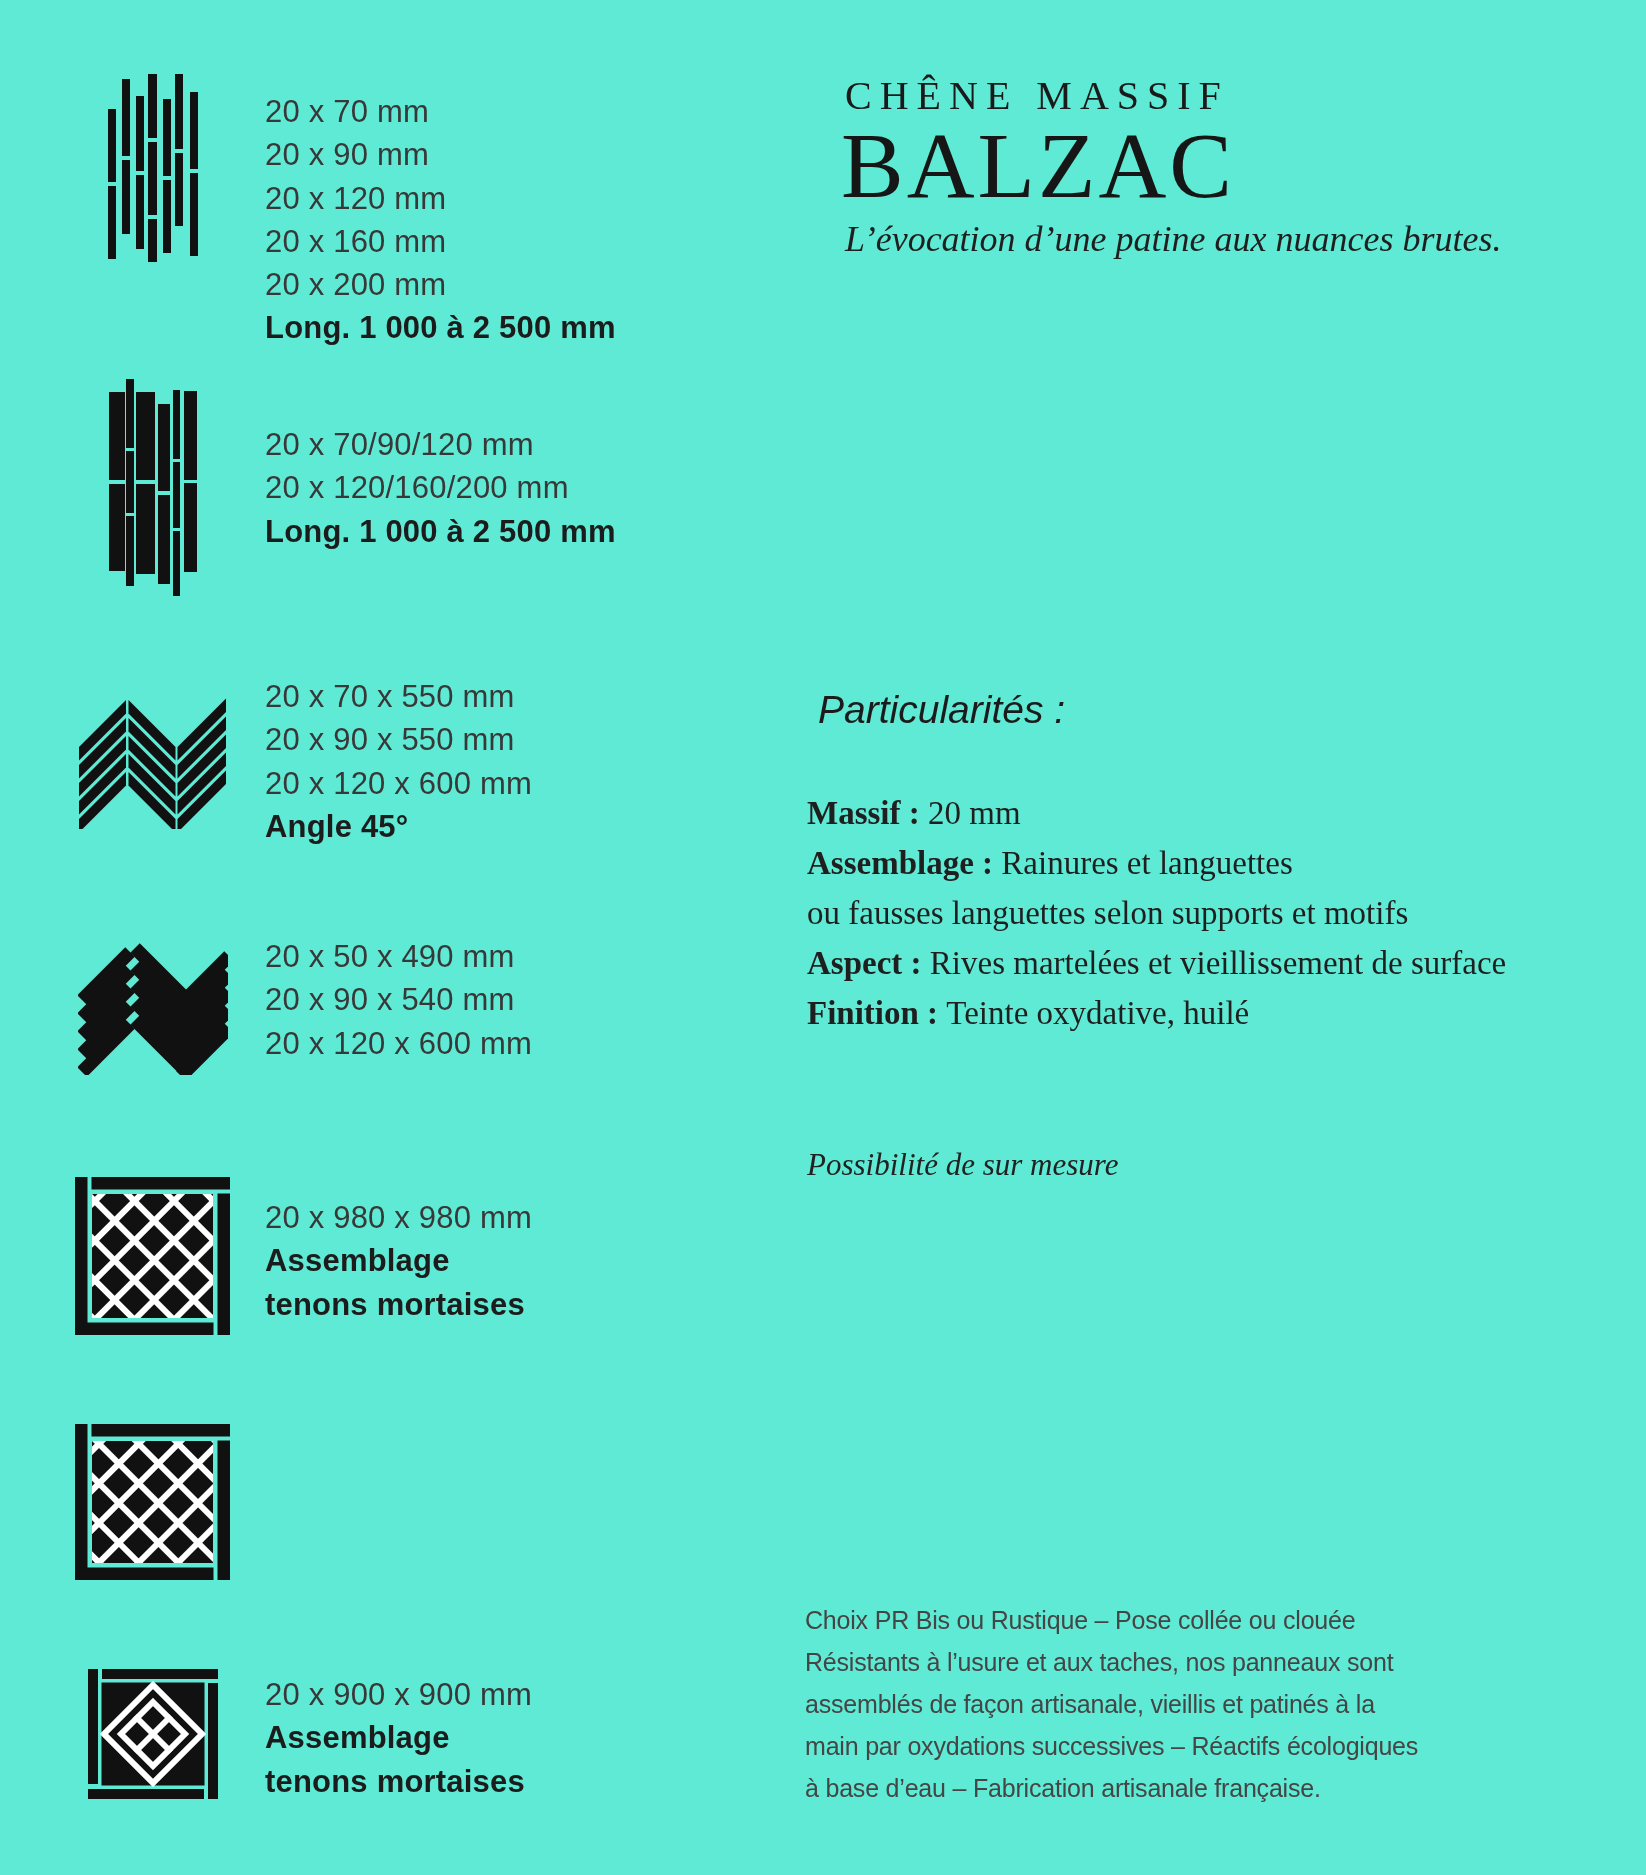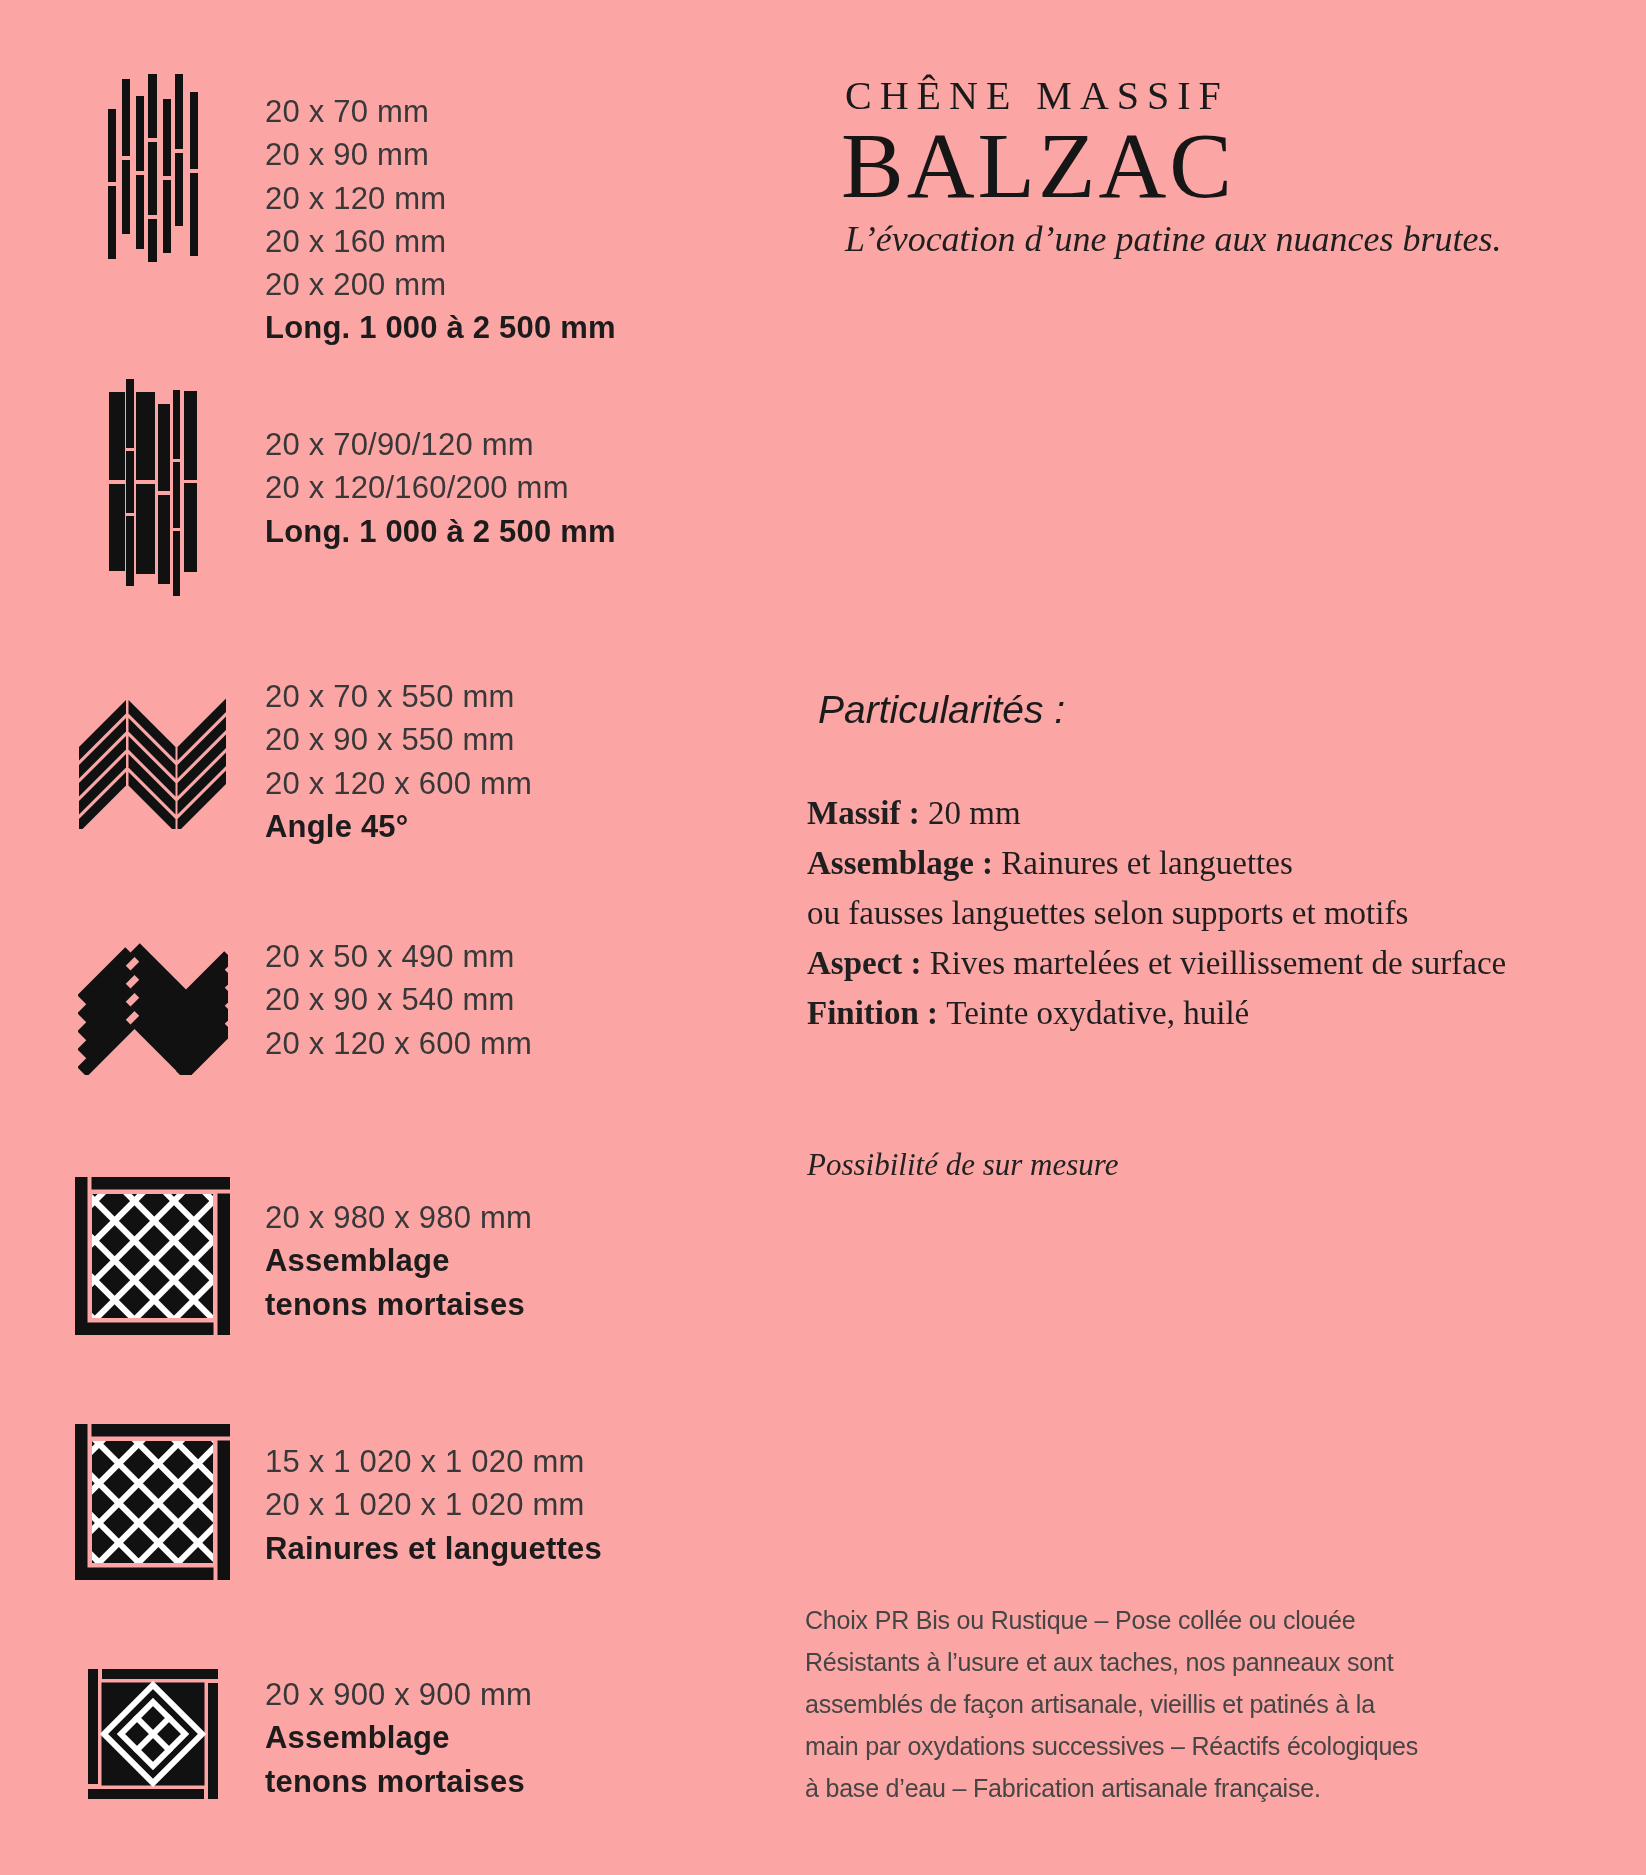--- a/index.html
+++ b/index.html
@@ -1,17 +1,17 @@
 <!DOCTYPE html>
 <html><head>
 <meta charset="utf-8">
 <style>
   html,body { margin:0; padding:0; background:#ffffff; }
   .page {
-    position:relative; width:1646px; height:1875px; background:#fca5a5;
+    position:relative; width:1646px; height:1875px; background:#5eead4;
     font-family:"Liberation Sans","DejaVu Sans",sans-serif; overflow:hidden;
   }
   
   .icon-box {
     position:absolute; left:75px; width:155px;
     display:flex; justify-content:center; align-items:flex-start;
   }
   .icon-box svg { display:block; }
   .dims {
     position:absolute; left:265px;
@@ -197,25 +197,20 @@
     <svg width="155" height="156" viewBox="0 0 155 156">
       <g fill="#111">
         <rect x="0" y="0" width="12.5" height="156"></rect>
         <rect x="16.5" y="0" width="138.5" height="12.5"></rect>
         <rect x="142.5" y="16.5" width="12.5" height="139.5"></rect>
         <rect x="0" y="143.5" width="138.5" height="12.5"></rect>
       </g>
       <rect x="17" y="17" width="121" height="122" fill="url(#weave2)"></rect>
     </svg>
   </div>
-  <div class="dims" style="top:1440px">
-    <div class="dim-line">15 x 1 020 x 1 020 mm</div>
-    <div class="dim-line">20 x 1 020 x 1 020 mm</div>
-    <div class="dim-line strong">Rainures et languettes</div>
-  </div>
 
   <div class="icon-box" style="top:1669px">
     <svg width="130" height="130" viewBox="0 0 130 130">
       <g fill="#111">
         <rect x="0" y="0" width="10" height="115"></rect>
         <rect x="14" y="0" width="116" height="10"></rect>
         <rect x="120" y="14" width="10" height="116"></rect>
         <rect x="0" y="120" width="116" height="10"></rect>
       </g>
       <rect x="13.5" y="13.5" width="103" height="103" fill="#111"></rect>

